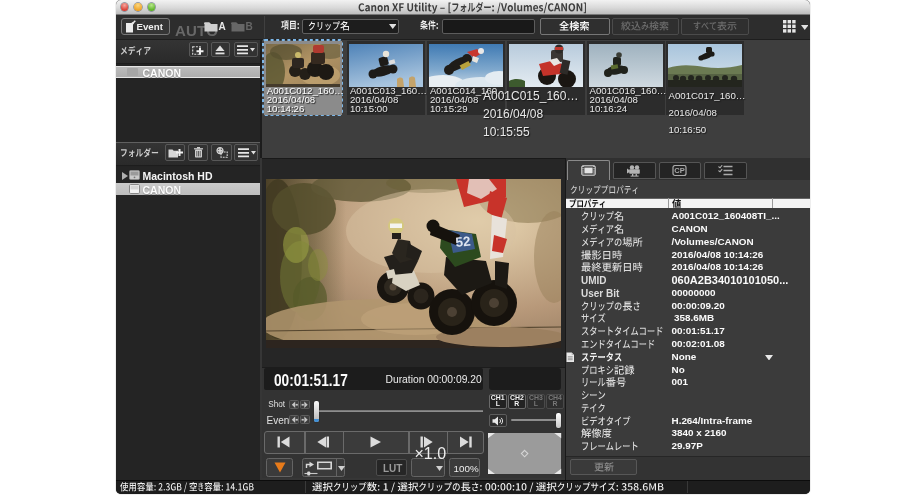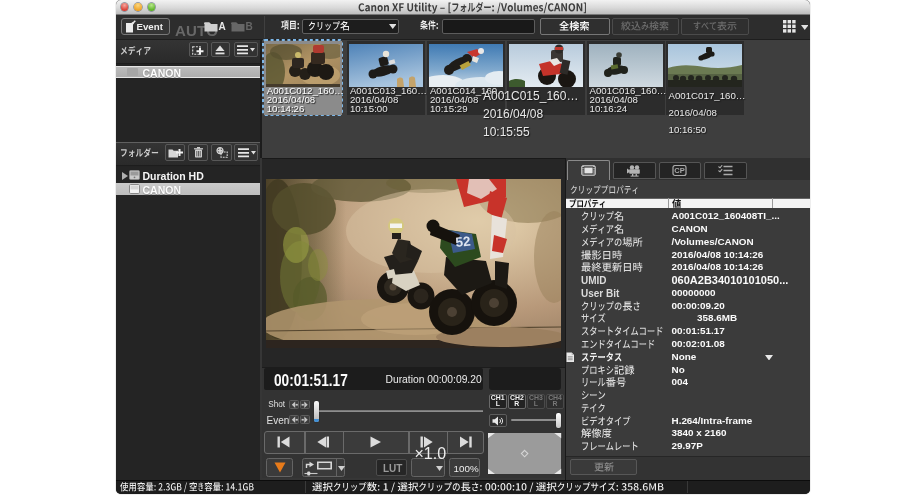--- a/index.html
+++ b/index.html
@@ -125,21 +125,21 @@
   </svg>
 <div class="abs" style="left:116px;top:166.5px;width:144px;height:313.5px;background:#242424"></div>
 <svg class="abs" style="left:121.5px;top:171.5px" width="6" height="8">
     <path fill="#b0b0b0" d="M0 0 6 4 0 8z"></path>
   </svg>
 <svg class="abs" style="left:129px;top:170px" width="11" height="10" viewBox="0 0 11 10">
 <rect x="0.5" y="0.5" width="10" height="9" rx="1.2" fill="#cacaca" stroke="#8a8a8a"></rect>
     <rect x="1.5" y="1.5" width="8" height="4" fill="#9a9a9a"></rect>
     <circle cx="5.5" cy="7.3" r="0.9" fill="#777"></circle>
   </svg>
-<div class="abs" style="left:142.5px;top:170px;font-size:10.5px;font-weight:bold;color:#f5f5f5">Duration HD</div>
+<div class="abs" style="left:142.5px;top:170px;font-size:10.5px;font-weight:bold;color:#f5f5f5">Macintosh HD</div>
 <div class="abs" style="left:116px;top:182.5px;width:144px;height:12.5px;background:linear-gradient(#cacaca,#bdbdbd)"></div>
 <svg class="abs" style="left:129px;top:184px" width="11" height="10" viewBox="0 0 11 10">
 <rect x="0.5" y="0.5" width="10" height="9" rx="1.2" fill="#f2f2f2" stroke="#888"></rect>
     <rect x="1.5" y="1.5" width="8" height="4" fill="#d5d5d5"></rect>
   </svg>
 <div class="abs" style="left:142.5px;top:183.5px;font-size:10.5px;font-weight:bold;color:#fdfdfd;text-shadow:0 1px 1px #888">CANON</div>
 <div class="abs" style="left:260px;top:40px;width:550px;height:117.5px;background:#3e3e3e;border-left:2px solid #1c1c1c"></div>
 <svg class="abs" style="left:262.4px;top:39.3px" width="81" height="77.2">
     <rect x="1" y="1" width="79" height="75.2" fill="none" stroke="#7db7e8" stroke-width="2" stroke-dasharray="3 2.6" rx="2"></rect>
   </svg>
@@ -525,21 +525,21 @@
 <div class="abs" style="left:671.5px;top:274px;font-size:11px;font-weight:bold;color:#fafafa">060A2B34010101050...</div>
 <div class="abs" style="left:581px;top:288.02000000000004px;font-size:10px;font-weight:bold;color:#dcdcdc">User Bit</div>
 <div class="abs" style="left:671.5px;top:286.92px;font-size:9.9px;font-weight:bold;color:#fafafa">00000000</div>
 <svg style="position:absolute;left:580.8px;top:300.69px;overflow:visible" width="60" height="14">
     <path transform="translate(0,8.9) scale(1.0000,1)" fill="#dcdcdc" d="M4.6 -8.0 3.6 -8.4C3.5 -8.1 3.4 -7.7 3.3 -7.5C2.9 -6.6 2.1 -5.1 0.7 -4.1L1.4 -3.4C2.3 -4.1 3.0 -5.0 3.5 -5.9H6.1C5.9 -5.0 5.5 -3.7 4.8 -2.9C4.1 -1.8 3.1 -0.9 1.5 -0.3L2.3 0.6C3.8 -0.2 4.8 -1.1 5.6 -2.3C6.3 -3.4 6.8 -4.8 7.1 -5.8C7.1 -6.0 7.2 -6.3 7.3 -6.4L6.6 -6.9C6.5 -6.9 6.2 -6.8 6.0 -6.8H4.0L4.1 -7.1C4.2 -7.3 4.4 -7.7 4.6 -8.0Z M14.7 -7.9H13.8C13.8 -7.6 13.8 -7.3 13.8 -6.9C13.8 -6.5 13.8 -5.6 13.8 -5.2C13.8 -3.4 13.7 -2.6 13.1 -1.7C12.6 -1.0 11.9 -0.6 11.1 -0.4L11.8 0.5C12.4 0.2 13.3 -0.2 13.8 -1.0C14.4 -1.9 14.7 -2.8 14.7 -5.1C14.7 -5.6 14.7 -6.5 14.7 -6.9C14.7 -7.3 14.7 -7.6 14.7 -7.9ZM10.9 -7.8H10.0C10.0 -7.6 10.0 -7.2 10.0 -7.0C10.0 -6.7 10.0 -4.1 10.0 -3.6C10.0 -3.3 10.0 -2.9 10.0 -2.8H10.9C10.9 -3.0 10.9 -3.3 10.9 -3.6C10.9 -4.1 10.9 -6.7 10.9 -7.0C10.9 -7.3 10.9 -7.6 10.9 -7.8Z M20.5 -6.0 19.8 -5.7C20.0 -5.2 20.3 -3.9 20.4 -3.4L21.2 -3.8C21.1 -4.2 20.7 -5.6 20.5 -6.0ZM23.5 -5.4 22.6 -5.7C22.5 -4.4 22.1 -3.1 21.5 -2.2C20.9 -1.1 19.8 -0.4 18.8 -0.0L19.5 0.9C20.5 0.4 21.5 -0.4 22.2 -1.6C22.8 -2.6 23.2 -3.6 23.4 -4.7C23.4 -4.9 23.5 -5.1 23.5 -5.4ZM18.6 -5.5 17.8 -5.1C18.0 -4.7 18.5 -3.3 18.6 -2.8L19.4 -3.1C19.2 -3.7 18.8 -5.0 18.6 -5.5Z M31.4 -7.5C31.4 -7.8 31.6 -8.1 31.9 -8.1C32.1 -8.1 32.4 -7.8 32.4 -7.5C32.4 -7.1 32.1 -6.8 31.9 -6.8C31.6 -6.8 31.4 -7.1 31.4 -7.5ZM30.9 -7.5C30.9 -7.4 30.9 -7.3 30.9 -7.2C30.8 -7.2 30.7 -7.2 30.6 -7.2C30.2 -7.2 27.1 -7.2 26.6 -7.2C26.3 -7.2 25.9 -7.2 25.7 -7.2V-6.1C25.9 -6.1 26.2 -6.1 26.6 -6.1C27.1 -6.1 30.2 -6.1 30.6 -6.1C30.5 -5.2 30.2 -3.9 29.6 -3.0C28.9 -1.9 28.0 -1.0 26.4 -0.5L27.1 0.5C28.6 -0.1 29.6 -1.1 30.4 -2.3C31.0 -3.4 31.4 -5.1 31.6 -6.1L31.6 -6.3C31.7 -6.3 31.8 -6.3 31.9 -6.3C32.4 -6.3 32.8 -6.8 32.8 -7.5C32.8 -8.1 32.4 -8.7 31.9 -8.7C31.3 -8.7 30.9 -8.1 30.9 -7.5Z M36.8 -6.5C36.7 -5.6 36.5 -4.7 36.3 -3.8C35.9 -2.3 35.6 -1.6 35.2 -1.6C34.8 -1.6 34.4 -2.1 34.4 -3.3C34.4 -4.6 35.3 -6.2 36.8 -6.5ZM37.6 -6.5C38.9 -6.3 39.6 -5.1 39.6 -3.6C39.6 -2.0 38.7 -1.0 37.6 -0.7C37.4 -0.7 37.2 -0.6 36.9 -0.6L37.4 0.4C39.4 0.0 40.5 -1.5 40.5 -3.6C40.5 -5.8 39.3 -7.5 37.3 -7.5C35.2 -7.5 33.6 -5.5 33.6 -3.2C33.6 -1.5 34.3 -0.4 35.2 -0.4C36.0 -0.4 36.7 -1.5 37.2 -3.6C37.4 -4.6 37.5 -5.6 37.6 -6.5Z M43.5 -8.3V-3.8H41.7V-2.9H43.5V-0.3L42.2 -0.1L42.4 0.8C43.7 0.6 45.4 0.3 47.0 0.0L47.0 -0.8L44.5 -0.4V-2.9H45.8C46.7 -0.9 48.2 0.3 50.6 0.9C50.7 0.6 51.0 0.2 51.2 0.0C50.1 -0.2 49.2 -0.6 48.4 -1.1C49.1 -1.4 49.9 -1.9 50.6 -2.4L49.8 -2.9C49.3 -2.5 48.5 -2.0 47.8 -1.6C47.4 -2.0 47.1 -2.4 46.8 -2.9H51.0V-3.8H44.5V-4.5H49.6V-5.3H44.5V-6.0H49.6V-6.8H44.5V-7.5H49.9V-8.3Z M54.2 -3.3 53.4 -3.5C53.1 -2.8 53.0 -2.3 53.0 -1.7C53.0 -0.3 54.0 0.5 55.6 0.5C56.6 0.5 57.3 0.4 57.8 0.3L57.8 -0.8C57.2 -0.6 56.5 -0.5 55.6 -0.5C54.5 -0.5 53.8 -0.9 53.8 -1.8C53.8 -2.3 53.9 -2.8 54.2 -3.3ZM52.7 -6.6 52.8 -5.6C54.1 -5.5 55.3 -5.5 56.3 -5.6C56.5 -4.8 56.9 -4.0 57.2 -3.4C56.9 -3.5 56.3 -3.5 55.9 -3.6L55.8 -2.7C56.4 -2.7 57.4 -2.5 57.9 -2.4L58.3 -3.2C58.1 -3.3 58.0 -3.5 57.9 -3.8C57.6 -4.2 57.3 -4.9 57.0 -5.7C57.6 -5.8 58.2 -5.9 58.6 -6.1L58.5 -7.1C58.0 -6.9 57.4 -6.7 56.8 -6.6C56.6 -7.2 56.5 -7.8 56.4 -8.3L55.5 -8.2C55.6 -7.9 55.7 -7.5 55.8 -7.3L56.0 -6.5C55.1 -6.4 54.0 -6.5 52.7 -6.6Z"></path>
   </svg>
 <div class="abs" style="left:671.5px;top:299.69px;font-size:9.9px;font-weight:bold;color:#fafafa">00:00:09.20</div>
 <svg style="position:absolute;left:580.8px;top:313.46000000000004px;overflow:visible" width="25" height="14">
     <path transform="translate(0,8.9) scale(1.0000,1)" fill="#dcdcdc" d="M0.5 -6.1V-5.0C0.7 -5.0 1.0 -5.0 1.4 -5.0H2.2V-3.5C2.2 -3.0 2.2 -2.6 2.1 -2.5H3.1C3.0 -2.6 3.0 -3.0 3.0 -3.5V-5.0H5.2V-4.6C5.2 -1.9 4.5 -1.0 2.9 -0.3L3.6 0.6C5.6 -0.5 6.0 -2.0 6.0 -4.7V-5.0H6.8C7.2 -5.0 7.5 -5.0 7.6 -5.0V-6.1C7.5 -6.0 7.2 -6.0 6.8 -6.0H6.0V-7.2C6.0 -7.6 6.1 -7.9 6.1 -8.1H5.2C5.2 -8.0 5.2 -7.6 5.2 -7.2V-6.0H3.0V-7.2C3.0 -7.6 3.0 -7.9 3.1 -8.0H2.1C2.2 -7.7 2.2 -7.4 2.2 -7.2V-6.0H1.4C1.0 -6.0 0.6 -6.1 0.5 -6.1Z M8.9 -3.8 9.3 -2.8C10.4 -3.2 11.4 -3.8 12.3 -4.4V-0.8C12.3 -0.4 12.3 0.2 12.3 0.4H13.3C13.2 0.2 13.2 -0.4 13.2 -0.8V-5.1C14.0 -5.8 14.8 -6.6 15.4 -7.4L14.7 -8.2C14.2 -7.4 13.3 -6.4 12.5 -5.7C11.5 -5.0 10.3 -4.3 8.9 -3.8Z M23.7 -8.8 23.2 -8.5C23.4 -8.2 23.7 -7.6 23.9 -7.1L24.4 -7.4C24.3 -7.8 24.0 -8.4 23.7 -8.8ZM23.0 -6.7 22.9 -6.8 23.4 -7.1C23.3 -7.4 23.0 -8.1 22.8 -8.5L22.2 -8.2C22.4 -7.8 22.7 -7.3 22.8 -6.9L22.5 -7.2C22.4 -7.2 22.1 -7.1 21.8 -7.1C21.4 -7.1 19.1 -7.1 18.7 -7.1C18.5 -7.1 18.0 -7.1 17.8 -7.2V-6.0C18.0 -6.0 18.4 -6.1 18.7 -6.1C19.0 -6.1 21.4 -6.1 21.7 -6.1C21.5 -5.3 21.0 -4.1 20.4 -3.4C19.6 -2.2 18.4 -1.0 17.0 -0.4L17.7 0.5C18.9 -0.2 20.0 -1.3 20.9 -2.4C21.7 -1.5 22.5 -0.4 23.1 0.6L23.8 -0.2C23.3 -1.0 22.3 -2.3 21.4 -3.2C22.0 -4.2 22.5 -5.3 22.8 -6.2C22.8 -6.4 23.0 -6.6 23.0 -6.7Z"></path>
   </svg>
-<div class="abs" style="left:697px;top:312.46000000000004px;font-size:9.9px;font-weight:bold;color:#fafafa">358.6MB</div>
+<div class="abs" style="left:674px;top:312.46000000000004px;font-size:9.9px;font-weight:bold;color:#fafafa">358.6MB</div>
 <svg style="position:absolute;left:580.8px;top:326.23px;overflow:visible" width="82" height="14">
     <path transform="translate(0,8.9) scale(1.0000,1)" fill="#dcdcdc" d="M6.7 -6.9 6.2 -7.4C6.0 -7.4 5.8 -7.3 5.5 -7.3C5.1 -7.3 2.8 -7.3 2.4 -7.3C2.2 -7.3 1.7 -7.4 1.5 -7.4V-6.2C1.6 -6.2 2.1 -6.3 2.4 -6.3C2.7 -6.3 5.1 -6.3 5.4 -6.3C5.2 -5.5 4.7 -4.4 4.1 -3.6C3.3 -2.4 2.1 -1.2 0.7 -0.6L1.4 0.3C2.6 -0.4 3.7 -1.5 4.6 -2.6C5.4 -1.7 6.2 -0.6 6.8 0.4L7.5 -0.4C7.0 -1.2 6.0 -2.6 5.1 -3.5C5.7 -4.4 6.2 -5.5 6.5 -6.4C6.5 -6.6 6.7 -6.8 6.7 -6.9Z M12.8 -8.1 11.8 -8.5C11.8 -8.2 11.6 -7.8 11.5 -7.6C11.1 -6.6 10.3 -5.2 8.9 -4.0L9.6 -3.4C10.5 -4.1 11.2 -5.1 11.8 -6.1H14.4C14.2 -5.3 13.8 -4.3 13.3 -3.5C12.8 -3.9 12.2 -4.4 11.7 -4.8L11.1 -4.0C11.6 -3.7 12.2 -3.2 12.8 -2.6C12.1 -1.7 11.1 -0.8 9.7 -0.3L10.4 0.6C11.8 -0.1 12.7 -1.0 13.5 -2.0C13.8 -1.6 14.1 -1.3 14.4 -1.1L15.0 -2.0C14.7 -2.2 14.4 -2.5 14.0 -2.8C14.6 -3.9 15.1 -5.1 15.3 -6.0C15.4 -6.2 15.5 -6.4 15.5 -6.6L14.9 -7.1C14.7 -7.0 14.5 -7.0 14.2 -7.0H12.3L12.3 -7.2C12.4 -7.4 12.6 -7.8 12.8 -8.1Z M17.3 -4.6V-3.3C17.6 -3.3 18.1 -3.4 18.5 -3.4C19.3 -3.4 22.3 -3.4 23.0 -3.4C23.4 -3.4 23.7 -3.3 23.9 -3.3V-4.6C23.7 -4.6 23.4 -4.5 23.0 -4.5C22.3 -4.5 19.3 -4.5 18.5 -4.5C18.1 -4.5 17.6 -4.6 17.3 -4.6Z M27.4 -0.9C27.4 -0.5 27.4 0.0 27.3 0.4H28.4C28.3 0.0 28.3 -0.6 28.3 -0.9V-4.1C29.2 -3.8 30.5 -3.1 31.4 -2.5L31.8 -3.6C31.0 -4.2 29.4 -4.9 28.3 -5.3V-6.9C28.3 -7.3 28.3 -7.7 28.4 -8.1H27.3C27.4 -7.7 27.4 -7.2 27.4 -6.9C27.4 -6.0 27.4 -1.6 27.4 -0.9Z M37.5 -8.1 36.6 -8.5C36.5 -8.2 36.3 -7.8 36.2 -7.6C35.8 -6.6 35.0 -5.2 33.6 -4.0L34.3 -3.4C35.2 -4.1 35.9 -5.1 36.5 -6.1H39.1C38.9 -5.3 38.5 -4.3 38.1 -3.5C37.5 -3.9 36.9 -4.4 36.4 -4.8L35.9 -4.0C36.3 -3.7 36.9 -3.2 37.5 -2.6C36.8 -1.7 35.8 -0.8 34.4 -0.3L35.1 0.6C36.5 -0.1 37.5 -1.0 38.2 -2.0C38.5 -1.6 38.8 -1.3 39.1 -1.1L39.7 -2.0C39.4 -2.2 39.1 -2.5 38.8 -2.8C39.4 -3.9 39.8 -5.1 40.0 -6.0C40.1 -6.2 40.2 -6.4 40.2 -6.6L39.6 -7.1C39.4 -7.0 39.2 -7.0 39.0 -7.0H37.0L37.1 -7.2C37.2 -7.4 37.3 -7.8 37.5 -8.1Z M41.8 -3.8 42.2 -2.8C43.3 -3.2 44.4 -3.8 45.3 -4.4V-0.8C45.3 -0.4 45.2 0.2 45.2 0.4H46.2C46.2 0.2 46.2 -0.4 46.2 -0.8V-5.1C47.0 -5.8 47.8 -6.6 48.4 -7.4L47.7 -8.2C47.1 -7.4 46.3 -6.4 45.4 -5.7C44.5 -5.0 43.3 -4.3 41.8 -3.8Z M50.8 -1.3C50.6 -1.3 50.3 -1.3 50.0 -1.3L50.2 -0.1C50.4 -0.1 50.7 -0.2 50.9 -0.2C52.0 -0.3 54.6 -0.7 55.9 -0.9C56.1 -0.4 56.2 0.0 56.3 0.4L57.2 -0.1C56.8 -1.2 56.0 -3.2 55.4 -4.3L54.6 -3.9C54.9 -3.4 55.2 -2.7 55.5 -1.9C54.6 -1.7 53.3 -1.5 52.1 -1.4C52.5 -2.8 53.3 -5.7 53.5 -6.7C53.7 -7.1 53.8 -7.4 53.9 -7.7L52.8 -8.0C52.8 -7.7 52.8 -7.4 52.6 -6.9C52.4 -5.9 51.6 -2.8 51.2 -1.3Z M58.9 -1.5V-0.4C59.2 -0.4 59.6 -0.4 59.9 -0.4H63.8L63.8 0.2H64.8C64.7 -0.1 64.7 -0.6 64.7 -0.9V-6.3C64.7 -6.5 64.7 -6.9 64.7 -7.1C64.6 -7.1 64.3 -7.1 64.1 -7.1H60.0C59.7 -7.1 59.3 -7.1 59.0 -7.2V-6.0C59.3 -6.0 59.7 -6.1 60.0 -6.1H63.8V-1.5H59.9C59.5 -1.5 59.2 -1.5 58.9 -1.5Z M66.7 -4.6V-3.3C67.0 -3.3 67.5 -3.4 67.9 -3.4C68.7 -3.4 71.8 -3.4 72.4 -3.4C72.8 -3.4 73.2 -3.3 73.4 -3.3V-4.6C73.1 -4.6 72.8 -4.5 72.4 -4.5C71.8 -4.5 68.7 -4.5 67.9 -4.5C67.5 -4.5 67.0 -4.6 66.7 -4.6Z M79.7 -7.5 79.1 -7.2C79.4 -6.7 79.6 -6.2 79.8 -5.6L80.4 -6.0C80.2 -6.4 79.9 -7.1 79.7 -7.5ZM80.7 -8.1 80.1 -7.7C80.4 -7.3 80.7 -6.8 80.9 -6.2L81.5 -6.5C81.3 -7.0 80.9 -7.7 80.7 -8.1ZM76.6 -0.8C76.6 -0.4 76.6 0.2 76.5 0.5H77.5C77.5 0.1 77.5 -0.5 77.5 -0.8L77.5 -4.0C78.4 -3.6 79.7 -3.0 80.6 -2.4L81.0 -3.5C80.1 -4.0 78.6 -4.7 77.5 -5.2V-6.8C77.5 -7.1 77.5 -7.6 77.5 -7.9H76.5C76.6 -7.6 76.6 -7.1 76.6 -6.8C76.6 -5.9 76.6 -1.5 76.6 -0.8Z"></path>
   </svg>
 <div class="abs" style="left:671.5px;top:325.23px;font-size:9.9px;font-weight:bold;color:#fafafa">00:01:51.17</div>
 <svg style="position:absolute;left:580.8px;top:339.0px;overflow:visible" width="74" height="14">
     <path transform="translate(0,8.9) scale(1.0000,1)" fill="#dcdcdc" d="M0.7 -1.5V-0.3C0.9 -0.4 1.2 -0.4 1.4 -0.4H6.9C7.0 -0.4 7.4 -0.4 7.6 -0.3V-1.5C7.4 -1.5 7.1 -1.4 6.9 -1.4H4.5V-5.9H6.4C6.6 -5.9 6.9 -5.9 7.2 -5.9V-7.0C6.9 -7.0 6.7 -7.0 6.4 -7.0H1.9C1.7 -7.0 1.4 -7.0 1.2 -7.0V-5.9C1.4 -5.9 1.7 -5.9 1.9 -5.9H3.6V-1.4H1.4C1.2 -1.4 0.9 -1.5 0.7 -1.5Z M10.2 -7.7 9.6 -6.9C10.2 -6.4 11.2 -5.2 11.6 -4.7L12.3 -5.5C11.8 -6.1 10.7 -7.2 10.2 -7.7ZM9.3 -0.8 9.9 0.3C11.1 -0.0 12.2 -0.6 13.0 -1.3C14.3 -2.2 15.3 -3.6 15.9 -5.0L15.4 -6.1C14.9 -4.8 13.9 -3.2 12.5 -2.2C11.8 -1.6 10.7 -1.0 9.3 -0.8Z M22.0 -7.5 21.4 -7.2C21.7 -6.7 21.9 -6.2 22.1 -5.6L22.7 -6.0C22.5 -6.4 22.2 -7.1 22.0 -7.5ZM23.0 -8.1 22.5 -7.7C22.8 -7.3 23.0 -6.8 23.2 -6.2L23.8 -6.5C23.6 -7.0 23.2 -7.7 23.0 -8.1ZM18.9 -0.8C18.9 -0.4 18.9 0.2 18.9 0.5H19.9C19.8 0.1 19.8 -0.5 19.8 -0.8L19.8 -4.0C20.7 -3.6 22.0 -3.0 22.9 -2.4L23.3 -3.5C22.5 -4.0 20.9 -4.7 19.8 -5.2V-6.8C19.8 -7.1 19.8 -7.6 19.9 -7.9H18.8C18.9 -7.6 18.9 -7.1 18.9 -6.8C18.9 -5.9 18.9 -1.5 18.9 -0.8Z M29.3 -8.1 28.3 -8.5C28.2 -8.2 28.1 -7.8 28.0 -7.6C27.6 -6.6 26.8 -5.2 25.4 -4.0L26.1 -3.4C26.9 -4.1 27.7 -5.1 28.2 -6.1H30.8C30.7 -5.3 30.3 -4.3 29.8 -3.5C29.3 -3.9 28.7 -4.4 28.2 -4.8L27.6 -4.0C28.1 -3.7 28.7 -3.2 29.3 -2.6C28.6 -1.7 27.6 -0.8 26.1 -0.3L26.9 0.6C28.2 -0.1 29.2 -1.0 30.0 -2.0C30.3 -1.6 30.6 -1.3 30.8 -1.1L31.4 -2.0C31.2 -2.2 30.9 -2.5 30.5 -2.8C31.1 -3.9 31.6 -5.1 31.8 -6.0C31.8 -6.2 31.9 -6.4 32.0 -6.6L31.3 -7.1C31.2 -7.0 30.9 -7.0 30.7 -7.0H28.7L28.8 -7.2C28.9 -7.4 29.1 -7.8 29.3 -8.1Z M33.6 -3.8 34.0 -2.8C35.1 -3.2 36.2 -3.8 37.0 -4.4V-0.8C37.0 -0.4 37.0 0.2 37.0 0.4H38.0C38.0 0.2 37.9 -0.4 37.9 -0.8V-5.1C38.8 -5.8 39.5 -6.6 40.2 -7.4L39.5 -8.2C38.9 -7.4 38.0 -6.4 37.2 -5.7C36.3 -5.0 35.0 -4.3 33.6 -3.8Z M42.6 -1.3C42.3 -1.3 42.0 -1.3 41.8 -1.3L41.9 -0.1C42.2 -0.1 42.4 -0.2 42.6 -0.2C43.7 -0.3 46.4 -0.7 47.7 -0.9C47.8 -0.4 48.0 0.0 48.1 0.4L49.0 -0.1C48.6 -1.2 47.7 -3.2 47.1 -4.3L46.4 -3.9C46.6 -3.4 47.0 -2.7 47.3 -1.9C46.4 -1.7 45.0 -1.5 43.9 -1.4C44.3 -2.8 45.1 -5.7 45.3 -6.7C45.4 -7.1 45.5 -7.4 45.6 -7.7L44.6 -8.0C44.6 -7.7 44.5 -7.4 44.4 -6.9C44.2 -5.9 43.4 -2.8 42.9 -1.3Z M50.7 -1.5V-0.4C50.9 -0.4 51.4 -0.4 51.7 -0.4H55.6L55.6 0.2H56.5C56.5 -0.1 56.5 -0.6 56.5 -0.9V-6.3C56.5 -6.5 56.5 -6.9 56.5 -7.1C56.4 -7.1 56.1 -7.1 55.9 -7.1H51.8C51.5 -7.1 51.1 -7.1 50.8 -7.2V-6.0C51.0 -6.0 51.4 -6.1 51.8 -6.1H55.6V-1.5H51.7C51.3 -1.5 50.9 -1.5 50.7 -1.5Z M58.5 -4.6V-3.3C58.8 -3.3 59.3 -3.4 59.7 -3.4C60.5 -3.4 63.5 -3.4 64.2 -3.4C64.6 -3.4 64.9 -3.3 65.1 -3.3V-4.6C64.9 -4.6 64.6 -4.5 64.2 -4.5C63.5 -4.5 60.5 -4.5 59.7 -4.5C59.3 -4.5 58.8 -4.6 58.5 -4.6Z M71.4 -7.5 70.9 -7.2C71.1 -6.7 71.4 -6.2 71.6 -5.6L72.2 -6.0C72.0 -6.4 71.6 -7.1 71.4 -7.5ZM72.5 -8.1 71.9 -7.7C72.2 -7.3 72.4 -6.8 72.7 -6.2L73.2 -6.5C73.0 -7.0 72.7 -7.7 72.5 -8.1ZM68.4 -0.8C68.4 -0.4 68.3 0.2 68.3 0.5H69.3C69.3 0.1 69.2 -0.5 69.2 -0.8L69.2 -4.0C70.1 -3.6 71.5 -3.0 72.4 -2.4L72.7 -3.5C71.9 -4.0 70.3 -4.7 69.2 -5.2V-6.8C69.2 -7.1 69.3 -7.6 69.3 -7.9H68.3C68.3 -7.6 68.4 -7.1 68.4 -6.8C68.4 -5.9 68.4 -1.5 68.4 -0.8Z"></path>
   </svg>
 <div class="abs" style="left:671.5px;top:338.0px;font-size:9.9px;font-weight:bold;color:#fafafa">00:02:01.08</div>
 <svg style="position:absolute;left:580.8px;top:351.77px;overflow:visible" width="41" height="14">
     <path transform="translate(0,8.9) scale(1.0000,1)" fill="#f2f2f2" d="M6.9 -7.0 6.2 -7.6C6.0 -7.5 5.7 -7.5 5.3 -7.5C5.0 -7.5 2.9 -7.5 2.4 -7.5C2.2 -7.5 1.7 -7.5 1.5 -7.5V-6.1C1.6 -6.1 2.1 -6.2 2.4 -6.2C2.8 -6.2 4.9 -6.2 5.2 -6.2C5.1 -5.4 4.5 -4.4 4.0 -3.6C3.2 -2.6 2.0 -1.3 0.6 -0.7L1.5 0.4C2.6 -0.2 3.7 -1.3 4.6 -2.5C5.3 -1.5 6.1 -0.5 6.6 0.5L7.6 -0.6C7.1 -1.3 6.1 -2.6 5.3 -3.5C5.8 -4.4 6.3 -5.5 6.6 -6.3C6.7 -6.6 6.8 -6.9 6.9 -7.0Z M9.9 -7.9V-6.6C10.2 -6.6 10.5 -6.6 10.8 -6.6C11.3 -6.6 13.6 -6.6 14.1 -6.6C14.4 -6.6 14.7 -6.6 15.0 -6.6V-7.9C14.7 -7.8 14.4 -7.8 14.1 -7.8C13.6 -7.8 11.3 -7.8 10.8 -7.8C10.5 -7.8 10.2 -7.8 9.9 -7.9ZM8.9 -5.3V-3.9C9.2 -3.9 9.5 -4.0 9.7 -4.0H12.0C12.0 -3.1 11.8 -2.3 11.5 -1.7C11.2 -1.1 10.6 -0.5 10.0 -0.2L11.0 0.7C11.7 0.2 12.3 -0.6 12.6 -1.3C12.9 -2.0 13.1 -2.9 13.1 -4.0H15.1C15.4 -4.0 15.7 -3.9 15.9 -3.9V-5.3C15.7 -5.2 15.3 -5.2 15.1 -5.2C14.6 -5.2 10.2 -5.2 9.7 -5.2C9.5 -5.2 9.2 -5.2 8.9 -5.3Z M17.2 -4.8V-3.2C17.5 -3.2 18.1 -3.2 18.6 -3.2C19.5 -3.2 22.2 -3.2 23.0 -3.2C23.3 -3.2 23.8 -3.2 24.0 -3.2V-4.8C23.7 -4.7 23.4 -4.7 23.0 -4.7C22.2 -4.7 19.5 -4.7 18.6 -4.7C18.1 -4.7 17.5 -4.7 17.2 -4.8Z M29.4 -8.2 28.2 -8.6C28.1 -8.3 28.0 -7.8 27.8 -7.5C27.4 -6.7 26.7 -5.2 25.2 -4.1L26.1 -3.3C26.9 -4.0 27.7 -5.0 28.3 -5.9H30.6C30.5 -5.3 30.2 -4.4 29.7 -3.7C29.2 -4.1 28.7 -4.5 28.3 -4.8L27.5 -3.9C27.9 -3.6 28.5 -3.1 29.0 -2.6C28.3 -1.7 27.4 -0.9 26.0 -0.4L27.0 0.7C28.2 0.1 29.2 -0.8 29.9 -1.8C30.2 -1.4 30.5 -1.1 30.8 -0.8L31.6 -2.0C31.3 -2.3 31.0 -2.6 30.6 -2.9C31.2 -3.9 31.6 -5.0 31.9 -5.8C31.9 -6.1 32.0 -6.4 32.1 -6.6L31.3 -7.2C31.1 -7.1 30.8 -7.1 30.6 -7.1H28.9C29.0 -7.3 29.2 -7.8 29.4 -8.2Z M39.8 -7.0 39.2 -7.6C39.0 -7.5 38.7 -7.5 38.3 -7.5C37.9 -7.5 35.8 -7.5 35.4 -7.5C35.2 -7.5 34.6 -7.5 34.4 -7.5V-6.1C34.6 -6.1 35.1 -6.2 35.4 -6.2C35.8 -6.2 37.9 -6.2 38.2 -6.2C38.0 -5.4 37.5 -4.4 37.0 -3.6C36.2 -2.6 34.9 -1.3 33.6 -0.7L34.4 0.4C35.6 -0.2 36.7 -1.3 37.5 -2.5C38.3 -1.5 39.1 -0.5 39.6 0.5L40.5 -0.6C40.1 -1.3 39.1 -2.6 38.3 -3.5C38.8 -4.4 39.3 -5.5 39.5 -6.3C39.6 -6.6 39.8 -6.9 39.8 -7.0Z"></path>
@@ -553,21 +553,21 @@
 <svg class="abs" style="left:764.5px;top:354.77px" width="8" height="5.5">
     <path fill="#e8e8e8" d="M0 0h8L4 5.5z"></path>
   </svg>
 <svg style="position:absolute;left:580.8px;top:364.54px;overflow:visible" width="54" height="14">
     <path transform="translate(0,8.9) scale(1.0000,1)" fill="#dcdcdc" d="M6.6 -7.5C6.6 -7.8 6.9 -8.1 7.1 -8.1C7.4 -8.1 7.7 -7.8 7.7 -7.5C7.7 -7.1 7.4 -6.8 7.1 -6.8C6.9 -6.8 6.6 -7.1 6.6 -7.5ZM6.2 -7.5C6.2 -7.4 6.2 -7.3 6.2 -7.2C6.1 -7.2 6.0 -7.2 5.9 -7.2C5.5 -7.2 2.4 -7.2 1.9 -7.2C1.6 -7.2 1.2 -7.2 1.0 -7.2V-6.1C1.2 -6.1 1.5 -6.1 1.9 -6.1C2.4 -6.1 5.4 -6.1 5.9 -6.1C5.8 -5.2 5.5 -3.9 4.9 -3.0C4.2 -1.9 3.3 -1.0 1.7 -0.5L2.4 0.5C3.9 -0.1 4.9 -1.1 5.7 -2.3C6.3 -3.4 6.7 -5.1 6.9 -6.1L6.9 -6.3C7.0 -6.3 7.1 -6.3 7.1 -6.3C7.7 -6.3 8.1 -6.8 8.1 -7.5C8.1 -8.1 7.7 -8.7 7.1 -8.7C6.6 -8.7 6.2 -8.1 6.2 -7.5Z M9.4 -7.2C9.4 -6.9 9.4 -6.5 9.4 -6.3C9.4 -5.8 9.4 -1.7 9.4 -1.2C9.4 -0.8 9.4 0.0 9.4 0.1H10.3L10.3 -0.5H14.5L14.5 0.1H15.4C15.4 0.0 15.4 -0.9 15.4 -1.2C15.4 -1.7 15.4 -5.7 15.4 -6.3C15.4 -6.6 15.4 -6.9 15.4 -7.2C15.1 -7.1 14.8 -7.1 14.6 -7.1C14.2 -7.1 10.7 -7.1 10.2 -7.1C10.0 -7.1 9.7 -7.1 9.4 -7.2ZM10.2 -1.5V-6.1H14.5V-1.5Z M17.3 -2.9 17.5 -1.8C17.7 -1.9 17.9 -1.9 18.3 -2.0C18.6 -2.1 19.5 -2.3 20.4 -2.5L20.7 -0.5C20.7 -0.2 20.7 0.2 20.8 0.5L21.7 0.3C21.7 0.0 21.6 -0.3 21.5 -0.6L21.2 -2.6L23.1 -3.0C23.4 -3.1 23.7 -3.1 23.9 -3.2L23.8 -4.2C23.6 -4.2 23.3 -4.1 23.0 -4.0L21.1 -3.6L20.8 -5.5L22.6 -5.8C22.8 -5.9 23.1 -5.9 23.2 -5.9L23.1 -7.0C22.9 -7.0 22.6 -6.9 22.4 -6.8C22.1 -6.7 21.4 -6.6 20.6 -6.4L20.5 -7.5C20.4 -7.7 20.4 -8.0 20.4 -8.2L19.4 -8.1C19.5 -7.8 19.6 -7.6 19.6 -7.3L19.8 -6.3C19.0 -6.1 18.3 -6.0 18.0 -6.0C17.8 -5.9 17.6 -5.9 17.3 -5.9L17.5 -4.8C17.8 -4.9 18.0 -4.9 18.2 -5.0L19.9 -5.3L20.2 -3.4L18.1 -3.0C17.9 -3.0 17.5 -2.9 17.3 -2.9Z M27.2 -8.0 26.8 -7.1C27.3 -6.8 28.1 -6.0 28.6 -5.7L29.1 -6.6C28.7 -6.9 27.7 -7.7 27.2 -8.0ZM25.9 -0.7 26.4 0.4C27.1 0.2 28.3 -0.3 29.1 -0.9C30.4 -1.9 31.6 -3.2 32.3 -4.6L31.8 -5.7C31.1 -4.2 30.0 -2.8 28.7 -1.9C27.8 -1.3 26.8 -0.9 25.9 -0.7ZM26.0 -5.7 25.5 -4.8C26.0 -4.4 26.9 -3.7 27.3 -3.4L27.8 -4.3C27.4 -4.6 26.5 -5.3 26.0 -5.7Z M33.8 -5.6V-4.8H37.1V-5.6ZM33.9 -8.4V-7.6H37.1V-8.4ZM33.8 -4.2V-3.4H37.1V-4.2ZM33.3 -7.0V-6.2H37.5V-7.0ZM37.9 -8.1V-7.2H41.4V-4.8H38.0V-0.7C38.0 0.5 38.4 0.8 39.5 0.8C39.8 0.8 41.2 0.8 41.4 0.8C42.5 0.8 42.8 0.3 42.9 -1.4C42.7 -1.5 42.2 -1.6 42.0 -1.8C42.0 -0.4 41.9 -0.2 41.4 -0.2C41.0 -0.2 39.9 -0.2 39.6 -0.2C39.1 -0.2 39.0 -0.2 39.0 -0.7V-3.9H41.4V-3.3H42.4V-8.1ZM33.8 -2.8V0.7H34.6V0.3H37.0V-2.8ZM34.6 -2.0H36.2V-0.5H34.6Z M47.8 -3.5C48.2 -3.1 48.7 -2.5 48.9 -2.2L49.6 -2.6C49.3 -3.0 48.9 -3.6 48.4 -4.0ZM44.0 -2.9C44.2 -2.3 44.3 -1.5 44.3 -1.0L45.0 -1.2C45.0 -1.7 44.8 -2.5 44.6 -3.0ZM46.8 -3.1C46.8 -2.6 46.6 -1.8 46.4 -1.4L47.1 -1.2C47.2 -1.6 47.4 -2.3 47.6 -3.0ZM47.6 -5.3V-4.4H49.9V-0.1C49.9 -0.0 49.9 0.0 49.7 0.0C49.6 0.0 49.3 0.0 48.9 0.0C49.1 0.3 49.2 0.6 49.2 0.9C49.8 0.9 50.2 0.9 50.4 0.7C50.7 0.6 50.8 0.3 50.8 -0.1V-2.1C51.2 -1.2 51.8 -0.3 52.7 0.3C52.9 0.0 53.2 -0.3 53.4 -0.5C52.5 -1.0 51.8 -1.8 51.4 -2.6L51.9 -2.3C52.3 -2.6 52.7 -3.2 53.1 -3.6L52.4 -4.1C52.1 -3.7 51.7 -3.1 51.3 -2.8C51.1 -3.2 50.9 -3.7 50.8 -4.1V-4.4H53.2V-5.3H52.3V-8.3H48.2V-7.5H51.4V-6.8H48.4V-6.0H51.4V-5.3ZM45.3 -8.7C45.0 -7.9 44.3 -6.9 43.4 -6.1C43.6 -6.0 43.9 -5.7 44.0 -5.5L44.3 -5.8V-5.3H45.3V-4.4H43.8V-3.5H45.3V-0.6L43.7 -0.3L43.9 0.6C44.9 0.4 46.3 0.1 47.6 -0.2L47.6 -0.3L47.8 0.2C48.5 -0.2 49.1 -0.7 49.8 -1.2L49.5 -2.0C48.8 -1.5 48.1 -1.1 47.6 -0.7L47.5 -1.0L46.2 -0.7V-3.5H47.6V-4.4H46.2V-5.3H47.3V-6.1H47.2L47.9 -6.9C47.5 -7.4 46.7 -8.2 46.1 -8.7ZM44.7 -6.1C45.2 -6.7 45.6 -7.3 45.8 -7.8C46.4 -7.3 46.9 -6.6 47.2 -6.1Z"></path>
   </svg>
 <div class="abs" style="left:671.5px;top:363.54px;font-size:9.9px;font-weight:bold;color:#fafafa">No</div>
 <svg style="position:absolute;left:580.8px;top:377.31px;overflow:visible" width="45" height="14">
     <path transform="translate(0,8.9) scale(1.0000,1)" fill="#dcdcdc" d="M6.5 -7.9H5.5C5.5 -7.6 5.6 -7.3 5.6 -6.9C5.6 -6.5 5.6 -5.6 5.6 -5.2C5.6 -3.4 5.5 -2.6 4.9 -1.7C4.4 -1.0 3.7 -0.6 2.9 -0.4L3.6 0.5C4.2 0.2 5.0 -0.2 5.6 -1.0C6.2 -1.9 6.5 -2.8 6.5 -5.1C6.5 -5.6 6.5 -6.5 6.5 -6.9C6.5 -7.3 6.5 -7.6 6.5 -7.9ZM2.7 -7.8H1.7C1.7 -7.6 1.8 -7.2 1.8 -7.0C1.8 -6.7 1.8 -4.1 1.8 -3.6C1.8 -3.3 1.7 -2.9 1.7 -2.8H2.7C2.7 -3.0 2.6 -3.3 2.6 -3.6C2.6 -4.1 2.6 -6.7 2.6 -7.0C2.6 -7.3 2.7 -7.6 2.7 -7.8Z M9.0 -4.6V-3.3C9.3 -3.3 9.8 -3.4 10.3 -3.4C11.0 -3.4 14.1 -3.4 14.7 -3.4C15.1 -3.4 15.5 -3.3 15.7 -3.3V-4.6C15.5 -4.6 15.1 -4.5 14.7 -4.5C14.1 -4.5 11.0 -4.5 10.3 -4.5C9.8 -4.5 9.3 -4.6 9.0 -4.6Z M20.7 -0.2 21.3 0.3C21.3 0.3 21.4 0.2 21.6 0.1C22.5 -0.5 23.7 -1.6 24.4 -2.8L23.9 -3.6C23.3 -2.6 22.4 -1.7 21.6 -1.3C21.6 -1.7 21.6 -6.3 21.6 -7.0C21.6 -7.4 21.7 -7.7 21.7 -7.8H20.7C20.7 -7.7 20.8 -7.4 20.8 -7.0C20.8 -6.3 20.8 -1.4 20.8 -0.9C20.8 -0.6 20.8 -0.4 20.7 -0.2ZM16.9 -0.3 17.7 0.3C18.4 -0.4 18.9 -1.4 19.2 -2.5C19.4 -3.6 19.4 -5.8 19.4 -6.9C19.4 -7.3 19.5 -7.7 19.5 -7.8H18.5C18.6 -7.5 18.6 -7.3 18.6 -6.9C18.6 -5.7 18.6 -3.7 18.4 -2.8C18.1 -1.9 17.6 -0.9 16.9 -0.3Z M29.4 -5.9H28.0L28.4 -6.0C28.3 -6.4 28.0 -6.9 27.7 -7.3C28.2 -7.3 28.8 -7.3 29.4 -7.4ZM26.8 -7.0C27.0 -6.7 27.3 -6.2 27.4 -5.9H25.3V-5.0H28.4C27.5 -4.3 26.2 -3.6 25.0 -3.3C25.2 -3.1 25.5 -2.7 25.7 -2.5C26.0 -2.6 26.3 -2.8 26.6 -2.9V0.9H27.6V0.5H32.3V0.8H33.3V-2.9C33.5 -2.7 33.8 -2.6 34.1 -2.5C34.2 -2.8 34.5 -3.2 34.8 -3.4C33.5 -3.7 32.2 -4.3 31.3 -5.0H34.5V-5.9H32.2C32.5 -6.2 32.8 -6.7 33.1 -7.2L32.1 -7.5C31.9 -7.0 31.6 -6.4 31.3 -6.0L31.6 -5.9H30.3V-7.4C31.5 -7.5 32.7 -7.7 33.6 -7.9L32.9 -8.6C31.3 -8.3 28.4 -8.0 25.9 -7.9C26.0 -7.7 26.1 -7.4 26.1 -7.2L27.3 -7.2ZM29.4 -4.8V-3.3H30.3V-4.8C31.0 -4.2 31.8 -3.6 32.7 -3.1H27.1C27.9 -3.6 28.7 -4.2 29.4 -4.8ZM27.6 -1.0H29.4V-0.2H27.6ZM27.6 -1.7V-2.4H29.4V-1.7ZM32.3 -1.0V-0.2H30.3V-1.0ZM32.3 -1.7H30.3V-2.4H32.3Z M37.9 -7.4H42.5V-6.0H37.9ZM36.9 -8.3V-5.2H43.5V-8.3ZM35.5 -4.5V-3.6H37.6C37.4 -2.8 37.1 -2.0 36.9 -1.5L37.9 -1.3L38.2 -1.9H42.4C42.2 -0.8 42.0 -0.3 41.8 -0.1C41.7 -0.0 41.5 -0.0 41.3 -0.0C41.0 -0.0 40.3 -0.0 39.5 -0.1C39.7 0.2 39.9 0.6 39.9 0.8C40.6 0.9 41.3 0.9 41.6 0.9C42.1 0.8 42.4 0.8 42.6 0.5C43.0 0.2 43.3 -0.6 43.5 -2.4C43.5 -2.5 43.6 -2.8 43.6 -2.8H38.5L38.7 -3.6H44.8V-4.5Z"></path>
   </svg>
-<div class="abs" style="left:671.5px;top:376.31px;font-size:9.9px;font-weight:bold;color:#fafafa">004</div>
+<div class="abs" style="left:671.5px;top:376.31px;font-size:9.9px;font-weight:bold;color:#fafafa">001</div>
 <svg style="position:absolute;left:580.8px;top:390.08000000000004px;overflow:visible" width="25" height="14">
     <path transform="translate(0,8.9) scale(1.0000,1)" fill="#dcdcdc" d="M2.5 -8.0 2.0 -7.1C2.5 -6.8 3.4 -6.0 3.8 -5.7L4.3 -6.6C3.9 -6.9 3.0 -7.7 2.5 -8.0ZM1.1 -0.7 1.6 0.4C2.4 0.2 3.5 -0.3 4.4 -0.9C5.7 -1.9 6.8 -3.2 7.6 -4.6L7.1 -5.7C6.4 -4.2 5.3 -2.8 3.9 -1.9C3.1 -1.3 2.1 -0.9 1.1 -0.7ZM1.3 -5.7 0.8 -4.8C1.3 -4.4 2.2 -3.7 2.6 -3.4L3.1 -4.3C2.7 -4.6 1.8 -5.3 1.3 -5.7Z M9.0 -4.6V-3.3C9.3 -3.3 9.8 -3.4 10.3 -3.4C11.0 -3.4 14.1 -3.4 14.7 -3.4C15.1 -3.4 15.5 -3.3 15.7 -3.3V-4.6C15.5 -4.6 15.1 -4.5 14.7 -4.5C14.1 -4.5 11.0 -4.5 10.3 -4.5C9.8 -4.5 9.3 -4.6 9.0 -4.6Z M18.4 -7.7 17.8 -6.9C18.4 -6.4 19.4 -5.2 19.9 -4.7L20.5 -5.5C20.0 -6.1 19.0 -7.2 18.4 -7.7ZM17.6 -0.8 18.1 0.3C19.4 -0.0 20.4 -0.6 21.3 -1.3C22.5 -2.2 23.6 -3.6 24.2 -5.0L23.6 -6.1C23.1 -4.8 22.1 -3.2 20.8 -2.2C20.0 -1.6 18.9 -1.0 17.6 -0.8Z"></path>
   </svg>
 <svg style="position:absolute;left:580.8px;top:402.85px;overflow:visible" width="25" height="14">
     <path transform="translate(0,8.9) scale(1.0000,1)" fill="#dcdcdc" d="M1.7 -7.7V-6.7C2.0 -6.7 2.3 -6.7 2.5 -6.7C3.0 -6.7 5.4 -6.7 5.9 -6.7C6.1 -6.7 6.4 -6.7 6.7 -6.7V-7.7C6.4 -7.7 6.1 -7.7 5.9 -7.7C5.4 -7.7 3.0 -7.7 2.5 -7.7C2.3 -7.7 2.0 -7.7 1.7 -7.7ZM0.7 -5.1V-4.1C1.0 -4.1 1.3 -4.1 1.5 -4.1H3.9C3.8 -3.2 3.7 -2.3 3.4 -1.7C3.1 -1.0 2.5 -0.4 1.9 -0.1L2.6 0.6C3.3 0.1 4.0 -0.6 4.3 -1.3C4.6 -2.1 4.7 -3.0 4.8 -4.1H6.9C7.1 -4.1 7.4 -4.1 7.6 -4.1V-5.1C7.4 -5.1 7.1 -5.1 6.9 -5.1C6.4 -5.1 2.0 -5.1 1.5 -5.1C1.2 -5.1 1.0 -5.1 0.7 -5.1Z M8.9 -3.8 9.3 -2.8C10.4 -3.2 11.4 -3.8 12.3 -4.4V-0.8C12.3 -0.4 12.3 0.2 12.3 0.4H13.3C13.2 0.2 13.2 -0.4 13.2 -0.8V-5.1C14.0 -5.8 14.8 -6.6 15.4 -7.4L14.7 -8.2C14.2 -7.4 13.3 -6.4 12.5 -5.7C11.5 -5.0 10.3 -4.3 8.9 -3.8Z M21.0 -8.0 20.1 -8.4C20.0 -8.1 19.9 -7.7 19.8 -7.5C19.4 -6.6 18.6 -5.1 17.2 -4.1L17.9 -3.4C18.8 -4.1 19.5 -5.0 20.0 -5.9H22.6C22.4 -5.0 21.9 -3.7 21.3 -2.9C20.6 -1.8 19.6 -0.9 18.0 -0.3L18.8 0.6C20.3 -0.2 21.3 -1.1 22.1 -2.3C22.8 -3.4 23.3 -4.8 23.5 -5.8C23.6 -6.0 23.7 -6.3 23.8 -6.4L23.1 -6.9C22.9 -6.9 22.7 -6.8 22.5 -6.8H20.5L20.6 -7.1C20.7 -7.3 20.9 -7.7 21.0 -8.0Z"></path>
   </svg>
 <svg style="position:absolute;left:580.8px;top:415.62px;overflow:visible" width="49" height="14">
     <path transform="translate(0,8.9) scale(1.0000,1)" fill="#dcdcdc" d="M6.0 -8.2 5.5 -7.9C5.7 -7.5 6.0 -6.9 6.2 -6.5L6.7 -6.8C6.5 -7.2 6.2 -7.8 6.0 -8.2ZM7.0 -8.6 6.4 -8.3C6.7 -8.0 6.9 -7.4 7.1 -6.9L7.6 -7.2C7.5 -7.6 7.2 -8.2 7.0 -8.6ZM2.4 -7.8H1.4C1.5 -7.5 1.5 -7.1 1.5 -6.9C1.5 -6.3 1.5 -2.3 1.5 -1.2C1.5 -0.4 1.9 0.1 2.5 0.2C2.9 0.3 3.4 0.3 3.9 0.3C4.8 0.3 6.0 0.2 6.8 0.1V-1.1C6.1 -0.9 4.8 -0.7 3.9 -0.7C3.5 -0.7 3.2 -0.8 2.9 -0.8C2.5 -0.9 2.3 -1.0 2.3 -1.5V-3.6C3.4 -4.0 4.8 -4.5 5.7 -4.9C5.9 -5.1 6.2 -5.2 6.5 -5.4L6.2 -6.4C5.9 -6.2 5.6 -6.0 5.4 -5.9C4.6 -5.5 3.3 -5.0 2.3 -4.7V-6.9C2.3 -7.2 2.4 -7.5 2.4 -7.8Z M9.9 -7.6V-6.6C10.1 -6.6 10.4 -6.6 10.7 -6.6C11.2 -6.6 13.0 -6.6 13.4 -6.6C13.7 -6.6 14.0 -6.6 14.3 -6.6V-7.6C14.0 -7.6 13.7 -7.6 13.4 -7.6C13.0 -7.6 11.2 -7.6 10.7 -7.6C10.4 -7.6 10.1 -7.6 9.9 -7.6ZM14.7 -8.4 14.2 -8.1C14.4 -7.7 14.7 -7.1 14.8 -6.7L15.4 -7.0C15.2 -7.4 14.9 -8.0 14.7 -8.4ZM15.7 -8.9 15.1 -8.6C15.4 -8.2 15.6 -7.6 15.8 -7.2L16.3 -7.5C16.2 -7.8 15.9 -8.5 15.7 -8.9ZM8.9 -5.0V-4.0C9.1 -4.0 9.4 -4.0 9.6 -4.0H12.0C12.0 -3.1 11.9 -2.2 11.5 -1.6C11.2 -0.9 10.6 -0.3 10.0 -0.0L10.8 0.7C11.5 0.2 12.1 -0.5 12.4 -1.2C12.7 -2.0 12.9 -2.9 12.9 -4.0H15.0C15.3 -4.0 15.5 -4.0 15.7 -4.0V-5.0C15.5 -5.0 15.2 -5.0 15.0 -5.0C14.6 -5.0 10.1 -5.0 9.6 -5.0C9.4 -5.0 9.1 -5.0 8.9 -5.0Z M17.1 -1.5 17.7 -0.7C19.1 -1.6 20.5 -3.2 21.2 -4.4C21.2 -3.1 21.2 -1.8 21.2 -1.1C21.2 -0.8 21.1 -0.6 20.9 -0.6C20.6 -0.6 20.2 -0.7 19.8 -0.8L19.9 0.3C20.3 0.3 20.8 0.4 21.2 0.4C21.8 0.4 22.1 0.0 22.1 -0.6L22.0 -5.3H23.2C23.4 -5.3 23.7 -5.3 23.9 -5.3V-6.4C23.7 -6.4 23.4 -6.3 23.1 -6.3H22.0L22.0 -7.2C22.0 -7.5 22.0 -7.8 22.0 -8.1H21.1C21.1 -7.9 21.1 -7.6 21.1 -7.2L21.2 -6.3H18.3C18.0 -6.3 17.7 -6.3 17.5 -6.4V-5.3C17.7 -5.3 18.0 -5.3 18.3 -5.3H20.8C20.2 -4.1 18.7 -2.5 17.1 -1.5Z M29.3 -8.1 28.3 -8.5C28.2 -8.2 28.1 -7.8 28.0 -7.6C27.6 -6.6 26.8 -5.2 25.4 -4.0L26.1 -3.4C26.9 -4.1 27.7 -5.1 28.2 -6.1H30.8C30.7 -5.3 30.3 -4.3 29.8 -3.5C29.3 -3.9 28.7 -4.4 28.2 -4.8L27.6 -4.0C28.1 -3.7 28.7 -3.2 29.3 -2.6C28.6 -1.7 27.6 -0.8 26.1 -0.3L26.9 0.6C28.2 -0.1 29.2 -1.0 30.0 -2.0C30.3 -1.6 30.6 -1.3 30.8 -1.1L31.4 -2.0C31.2 -2.2 30.9 -2.5 30.5 -2.8C31.1 -3.9 31.6 -5.1 31.8 -6.0C31.8 -6.2 31.9 -6.4 32.0 -6.6L31.3 -7.1C31.2 -7.0 30.9 -7.0 30.7 -7.0H28.7L28.8 -7.2C28.9 -7.4 29.1 -7.8 29.3 -8.1Z M33.6 -3.8 34.0 -2.8C35.1 -3.2 36.2 -3.8 37.0 -4.4V-0.8C37.0 -0.4 37.0 0.2 37.0 0.4H38.0C38.0 0.2 37.9 -0.4 37.9 -0.8V-5.1C38.8 -5.8 39.5 -6.6 40.2 -7.4L39.5 -8.2C38.9 -7.4 38.0 -6.4 37.2 -5.7C36.3 -5.0 35.0 -4.3 33.6 -3.8Z M47.8 -7.5C47.8 -7.8 48.1 -8.1 48.3 -8.1C48.6 -8.1 48.9 -7.8 48.9 -7.5C48.9 -7.1 48.6 -6.8 48.3 -6.8C48.1 -6.8 47.8 -7.1 47.8 -7.5ZM47.4 -7.5C47.4 -7.4 47.4 -7.3 47.4 -7.2C47.3 -7.2 47.2 -7.2 47.1 -7.2C46.7 -7.2 43.6 -7.2 43.1 -7.2C42.8 -7.2 42.4 -7.2 42.2 -7.2V-6.1C42.4 -6.1 42.7 -6.1 43.1 -6.1C43.6 -6.1 46.6 -6.1 47.1 -6.1C47.0 -5.2 46.7 -3.9 46.1 -3.0C45.4 -1.9 44.5 -1.0 42.9 -0.5L43.6 0.5C45.1 -0.1 46.1 -1.1 46.9 -2.3C47.5 -3.4 47.9 -5.1 48.1 -6.1L48.1 -6.3C48.2 -6.3 48.3 -6.3 48.3 -6.3C48.9 -6.3 49.3 -6.8 49.3 -7.5C49.3 -8.1 48.9 -8.7 48.3 -8.7C47.8 -8.7 47.4 -8.1 47.4 -7.5Z"></path>
   </svg>
 <div class="abs" style="left:671.5px;top:414.62px;font-size:9.9px;font-weight:bold;color:#fafafa">H.264/Intra-frame</div>

